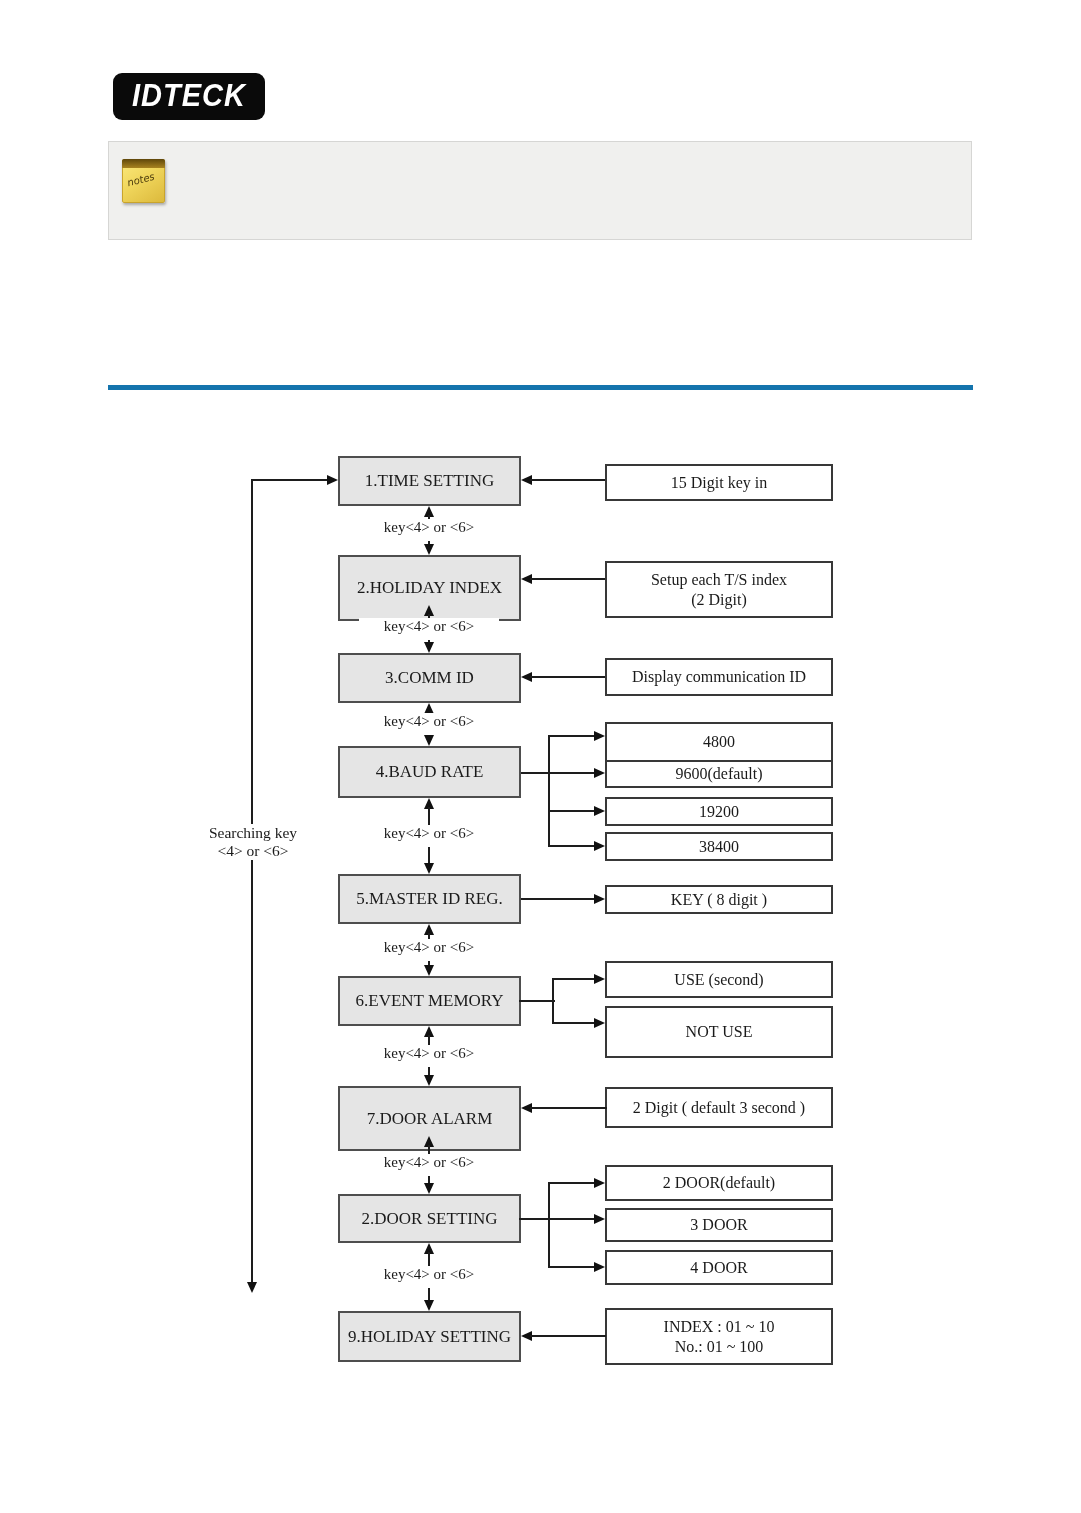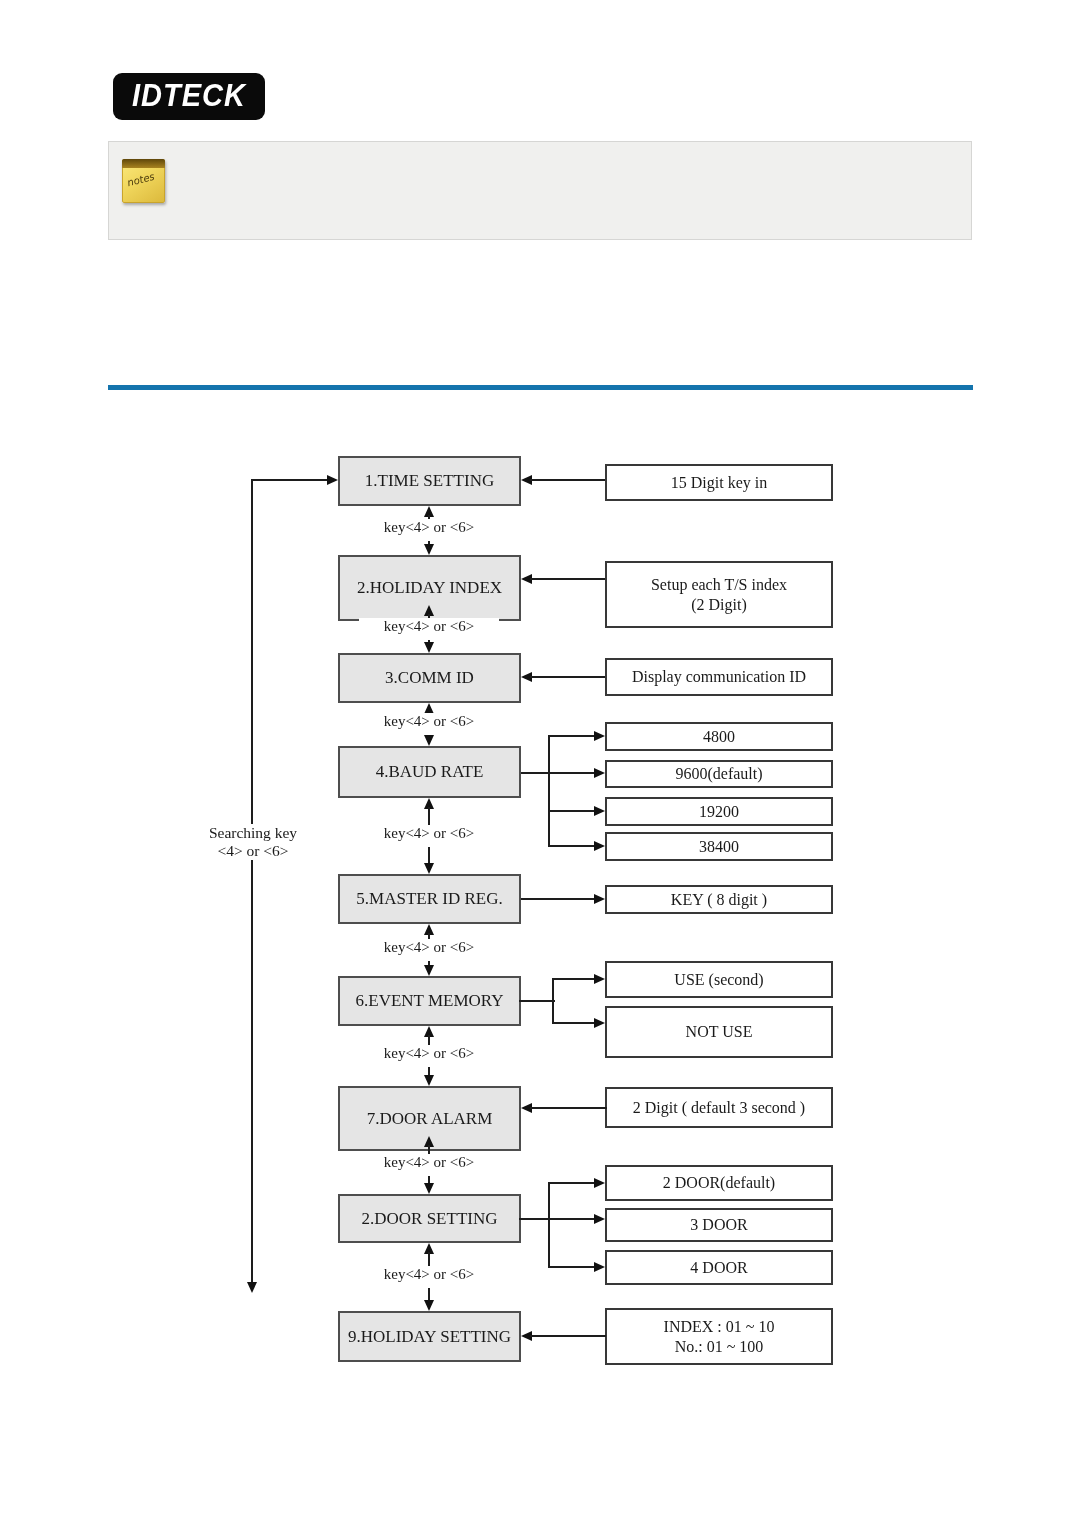--- a/index.html
+++ b/index.html
@@ -90,28 +90,28 @@
   <div class="box mbox" style="top:1166px;height:49px">
       <span>2.DOOR SETTING</span>
     </div>
   <div class="box mbox" style="top:1283px;height:51px">
       <span>9.HOLIDAY SETTING</span>
     </div>
 
   <div class="box rbox" style="top:436px;height:37px">
       <span>15 Digit key in</span>
     </div>
-  <div class="box rbox" style="top:533px;height:67px">
+  <div class="box rbox" style="top:533px;height:57px">
     <span>Setup each T/S index</span>
     <span>(2 Digit)</span>
   </div>
   <div class="box rbox" style="top:630px;height:38px">
       <span>Display communication ID</span>
     </div>
-  <div class="box rbox" style="top:694px;height:29px">
+  <div class="box rbox" style="top:694px;height:40px">
       <span>4800</span>
     </div>
   <div class="box rbox" style="top:732px;height:28px">
       <span>9600(default)</span>
     </div>
   <div class="box rbox" style="top:769px;height:29px">
       <span>19200</span>
     </div>
   <div class="box rbox" style="top:804px;height:29px">
       <span>38400</span>

